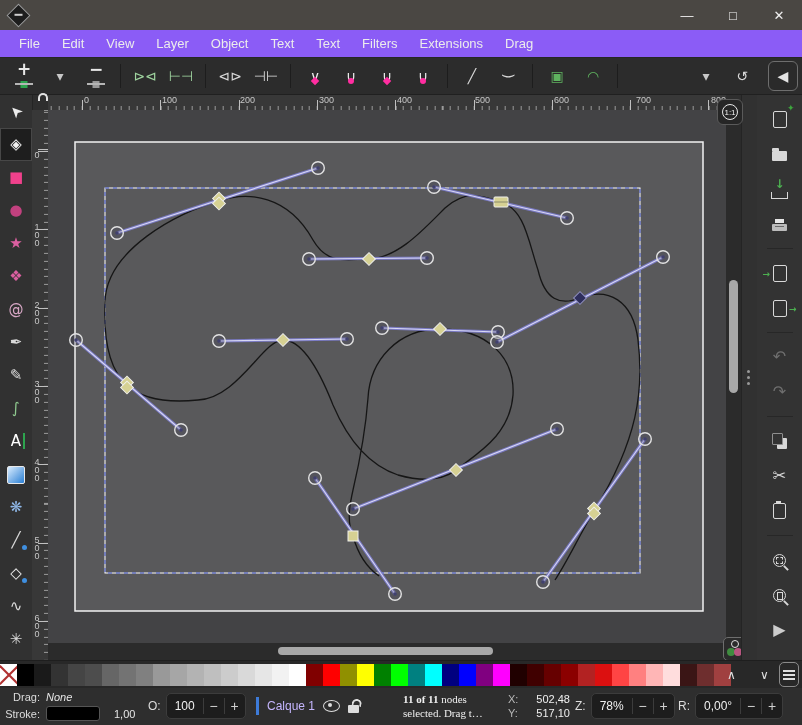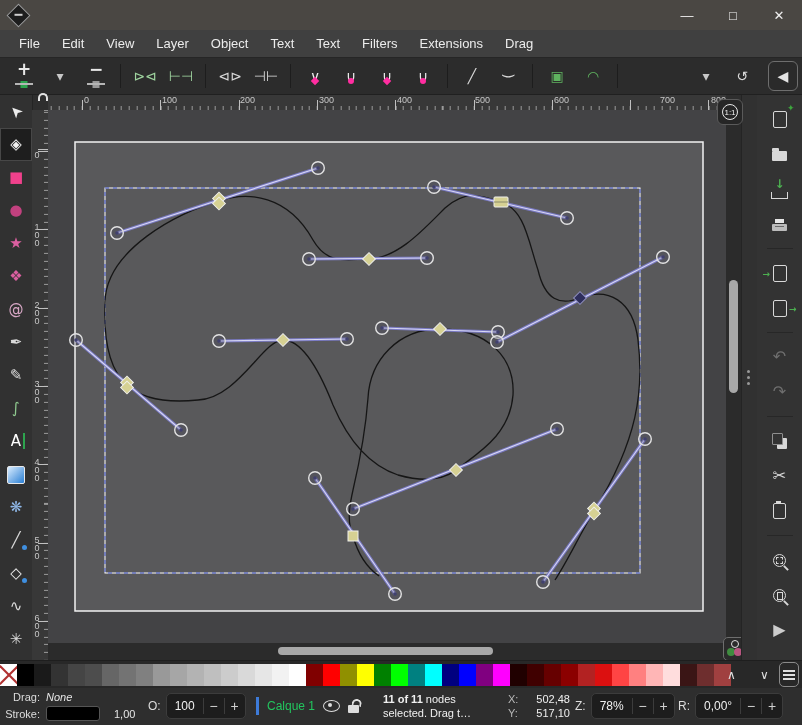--- a/index.html
+++ b/index.html
@@ -5,21 +5,21 @@
   html,body{margin:0;padding:0;background:#1b1b1b;font-family:"Liberation Sans",sans-serif;}
   .window{position:relative;width:802px;height:725px;background:#2e2e2e;overflow:hidden;color:#e6e6e6;}
   
   .titlebar{position:absolute;left:0;top:0;width:802px;height:30px;background:#4a4743;display:flex;align-items:center;}
   .applogo{width:15px;height:15px;margin:0 8px 0 10px;background:#1d1d1d;border:1px solid #9a9a9a;transform:rotate(45deg);position:relative;}
   .applogo::after{content:"";position:absolute;left:3px;top:6px;width:8px;height:2px;background:#cfcfcf;transform:rotate(-45deg);}
   .title-text{font-size:13px;color:#f2f2f2;}
   .winbtns{margin-left:auto;display:flex;height:100%;}
   .winbtn{width:46px;height:100%;display:flex;align-items:center;justify-content:center;font-size:13px;color:#f0f0f0;}
   
-  .menubar{position:absolute;left:0;top:30px;width:802px;height:28px;background:#404040;display:flex;align-items:center;padding-left:8px;box-sizing:border-box;border-bottom:1px solid #262626;}
+  .menubar{position:absolute;left:0;top:30px;width:802px;height:28px;background:#8b5cf6;display:flex;align-items:center;padding-left:8px;box-sizing:border-box;border-bottom:1px solid #262626;}
   .menu-item{padding:0 11px;font-size:13px;color:#ececec;}
   
   .toolctrl{position:absolute;left:0;top:58px;width:802px;height:37px;background:#2c2c2c;display:flex;align-items:center;padding-left:6px;box-sizing:border-box;border-bottom:1px solid #202020;}
   .tbtn{position:relative;width:26px;height:28px;margin:0 5px;background:none;border:none;display:flex;align-items:center;justify-content:center;font-family:"DejaVu Sans",sans-serif;padding:0;}
   .tbtn .g{font-size:14px;line-height:1;}
   .tbtn.big .g{font-size:17px;font-weight:bold;}
   .tbtn.boxed{border:1.5px solid #6e6e6e;border-radius:6px;width:30px;height:30px;margin-left:8px;margin-right:4px;background:#2a2a2a;}
   .tsep{width:1px;height:24px;background:#1d1d1d;margin:0 6px;}
   .tspacer{flex:1;}
   .pinkdot::after,.pinksq::after{content:"";position:absolute;left:50%;top:16px;width:6px;height:6px;background:#ff2da0;transform:translateX(-50%) rotate(45deg);}
@@ -111,26 +111,26 @@
   .fill-none{font-style:italic;color:#e6e6e6;}
   .stroke-swatch{width:52px;height:13px;background:#000;border:1px solid #555;border-radius:3px;}
   .sw-width{color:#e6e6e6;padding-left:8px;}
   .spinbox{display:flex;align-items:center;background:#1d1d1d;border:1px solid #3c3c3c;border-radius:5px;height:26px;box-sizing:border-box;}
   .spinbox .val{padding:0 8px;color:#f0f0f0;font-size:12px;}
   .spinbox .sbtn{width:20px;text-align:center;color:#d0d0d0;font-size:14px;border-left:1px solid #3c3c3c;}
   .o-block{left:148px;top:5px;display:flex;align-items:center;gap:5px;}
   .o-label{color:#dcdcdc;font-size:12px;}
   .layer-block{left:256px;top:5px;display:flex;align-items:center;gap:8px;height:26px;}
   .layer-bar{width:3px;height:18px;background:#3d7bd9;}
-  .layer-name{font-size:12px;color:#22c55e;}
+  .layer-name{font-size:12px;color:#c4b5fd;}
   .eye{width:15px;height:10px;border:1.5px solid #ddd;border-radius:50%;position:relative;}
   .eye::after{content:"";position:absolute;left:4px;top:2px;width:4px;height:4px;border-radius:50%;background:#ddd;}
   .lockopen{width:11px;height:8px;background:#ddd;border-radius:1px;position:relative;margin-top:6px;}
   .lockopen::before{content:"";position:absolute;left:4px;top:-6px;width:6px;height:5px;border:2px solid #ddd;border-bottom:none;border-radius:5px 5px 0 0;transform:rotate(14deg);}
-  .node-status{left:383px;top:4px;width:100px;line-height:14px;color:#f0f0f0;}
+  .node-status{left:403px;top:4px;width:100px;line-height:14px;color:#f0f0f0;font-family:Liberation Serif, serif;}
   .xy-block{left:508px;top:4px;width:62px;line-height:14px;}
   .xy-row{display:flex;}
   .xy-row .lab{color:#b8b8b8;width:16px;}
   .xy-row .val{margin-left:auto;color:#f0f0f0;}
   .z-block{left:575px;top:5px;display:flex;align-items:center;gap:5px;}
   .r-block{left:678px;top:5px;display:flex;align-items:center;gap:5px;}
   .zr-label{color:#dcdcdc;font-size:12px;}
   .dim{color:#8a8a8a;}
 </style>
 </head>
@@ -284,21 +284,21 @@
   <div class="hruler" id="hruler">
       <div class="minor"></div>
       <div class="major"></div>
       <span class="rlabel" style="left: 36px;">0</span>
       <span class="rlabel" style="left: 114px;">100</span>
       <span class="rlabel" style="left: 192px;">200</span>
       <span class="rlabel" style="left: 271px;">300</span>
       <span class="rlabel" style="left: 349px;">400</span>
       <span class="rlabel" style="left: 427px;">500</span>
       <span class="rlabel" style="left: 506px;">600</span>
-      <span class="rlabel" style="left: 612px;">700</span>
+      <span class="rlabel" style="left: 588px;">700</span>
       <span class="rlabel" style="left: 663px;">800</span>
     </div>
   <div class="vruler" id="vruler">
       <div class="minor"></div>
       <div class="major"></div>
       <span class="rlabel" style="top: 41px;">0</span>
       <span class="rlabel" style="top: 113px;">100</span>
       <span class="rlabel" style="top: 191px;">200</span>
       <span class="rlabel" style="top: 270px;">300</span>
       <span class="rlabel" style="top: 348px;">400</span>

